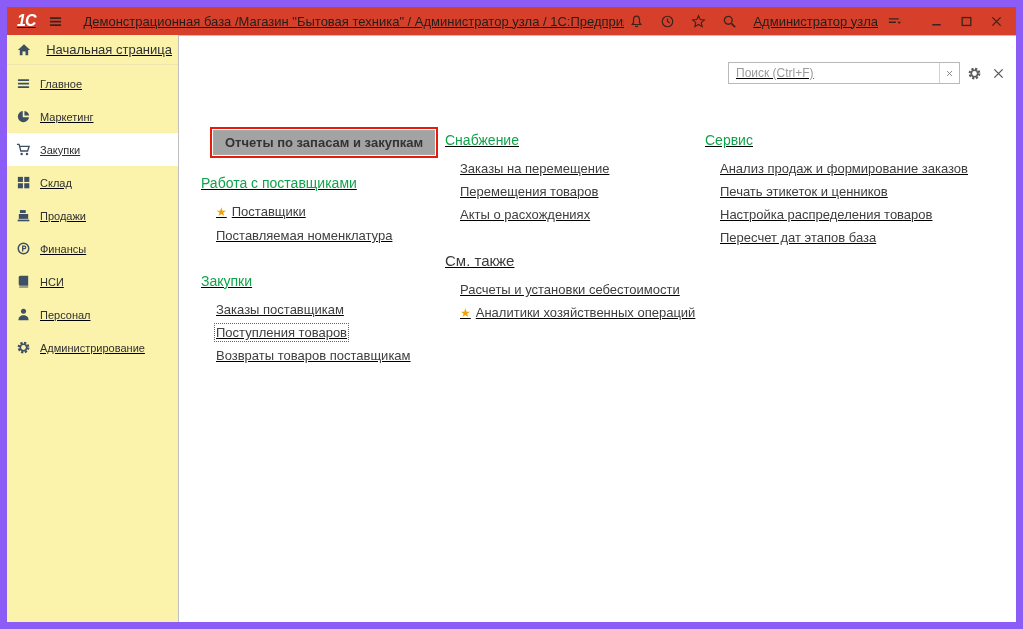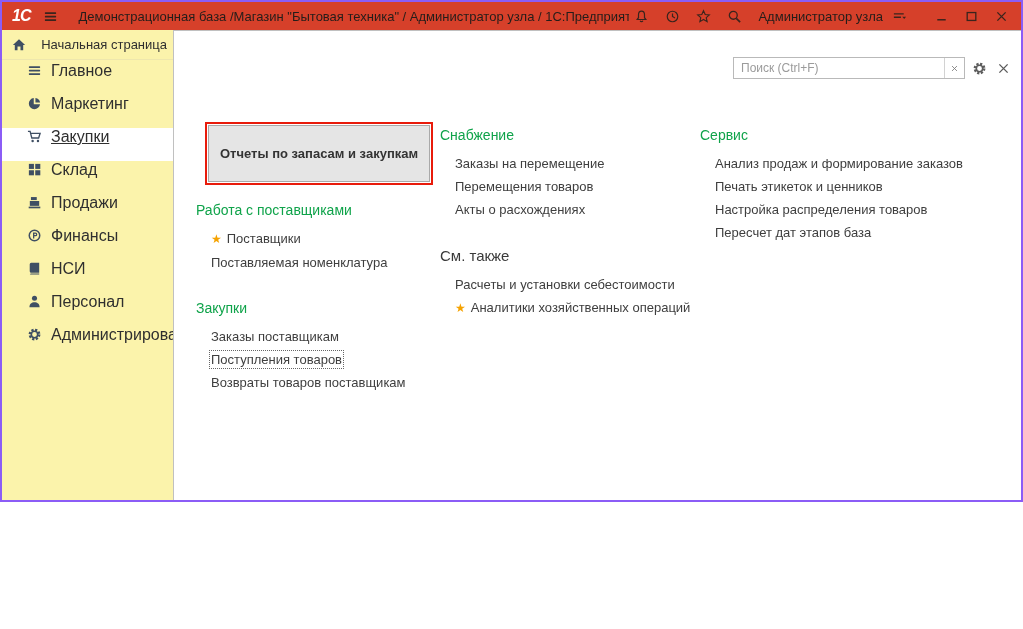--- a/index.html
+++ b/index.html
@@ -1,40 +1,40 @@
 <!DOCTYPE html>
 <html lang="ru" style="--titlebar-bg: #d6402a; --sidebar-bg: #fbf3ab; --active-item-bg: #ffffff; --heading-green: #0fa34a; --highlight-red: #e81b0b; --star-orange: #f5a200; --link-text: #3e3e3e; --panel-border: #c0c0c0;"><head>
 <meta charset="utf-8">
 <style>
   * { margin:0; padding:0; box-sizing:border-box; }
   html,body { width:1023px; height:629px; overflow:hidden; }
   body { font-family:"Liberation Sans", sans-serif; background:#fff; }
 
-  .app { width:1023px; height:502px; border:2px solid #8b5cf6; display:flex; flex-direction:column; background:#fff; }
+  .app { width:1023px; height:629px; border:7px solid #8b5cf6; display:flex; flex-direction:column; background:#fff;text-decoration:underline; }
 
   
   .titlebar { flex:0 0 28px; background:var(--titlebar-bg,#d6402a); display:flex; align-items:center; padding:0 8px; }
   .logo { color:#fff; font-weight:bold; font-style:italic; font-size:16px; letter-spacing:-1px; margin:0 8px 0 2px; white-space:nowrap; }
   .tb-icon { width:24px; height:24px; display:flex; align-items:center; justify-content:center; color:#3a241d; cursor:pointer; flex:0 0 auto; }
   .tb-icon svg { width:15px; height:15px; display:block; }
   .tb-title { color:#241d1a; font-size:13px; margin-left:16px; white-space:nowrap; overflow:hidden; }
   .tb-spacer { flex:1; }
   .tb-icons { display:flex; align-items:center; gap:7px; margin-right:10px; }
   .tb-user { color:#241d1a; font-size:13px; margin:0 4px 0 2px; white-space:nowrap; }
   .tb-window { display:flex; align-items:center; gap:6px; margin-left:18px; }
 
   
   .main { flex:1; display:flex; min-height:0; }
 
   
   .sidebar { flex:0 0 171px; width:171px; background:var(--sidebar-bg,#fbf3ab); display:flex; flex-direction:column; }
   .sb-home { height:30px; display:flex; align-items:center; gap:8px; padding:0 6px 0 10px; font-size:13px; color:#2f2f2f; cursor:pointer; border-bottom:1px solid #eee7ad;justify-content:space-between; }
   .sb-home svg { width:14px; height:14px; color:#3f4f63; }
   .sb-items { display:flex; flex-direction:column; padding-top:2px; }
-  .sb-item { height:33px; display:flex; align-items:flex-start; gap:9px; padding:0 6px 0 24px; font-size:16px; color:#2f2f2f; cursor:pointer; white-space:nowrap; }
+  .sb-item { height:33px; display:flex; align-items:center; gap:9px; padding:0 6px 0 8px; font-size:11px; color:#2f2f2f; cursor:pointer; white-space:nowrap; }
   .sb-item.active { background:var(--active-item-bg,#ffffff); }
   .sb-item.active .sb-label { text-decoration:underline; }
   .sb-icon { width:16px; height:16px; display:flex; align-items:center; justify-content:center; color:#3f4f63; flex:0 0 16px; }
   .sb-icon svg { width:15px; height:15px; display:block; }
 
   
   .content { flex:1; background:#fff; border-left:1px solid var(--panel-border,#c0c0c0); border-top:1px solid var(--panel-border,#c0c0c0); min-width:0; }
   .content-header { height:48px; padding:26px 8px 0 0; display:flex; justify-content:flex-end; align-items:flex-end; gap:4px; }
   .searchbox { display:flex; align-items:stretch; width:232px; height:22px; border:1px solid #b9b9b9; background:#fff; }
   .searchbox input { flex:1; min-width:0; border:none; outline:none; padding:0 7px; font-size:12px; color:#333; font-family:inherit; background:transparent; }
@@ -44,21 +44,21 @@
   .hdr-icon { width:20px; height:22px; display:flex; align-items:center; justify-content:center; color:#5c5c5c; cursor:pointer; }
   .hdr-icon svg { width:15px; height:15px; }
 
   
   .menu-panel { display:flex; margin-top:43px; padding-left:22px; align-items:flex-start; }
   .col-0 { width:244px; flex:0 0 244px; }
   .col-1 { width:260px; flex:0 0 260px; }
   .col-2 { flex:1; min-width:0; }
 
   .featured-wrap { display:inline-block; border:2px solid var(--highlight-red,#e81b0b); padding:1px; margin-left:9px; }
-  .featured-btn { display:block; border:1px solid #a9a9a9; background:#e5e5e5; font-family:inherit; font-size:13px; font-weight:bold; color:#333; padding:20px 11px; cursor:pointer; white-space:nowrap; }
+  .featured-btn { display:block; border:1px solid #a9a9a9; background:#a3a3a3; font-family:inherit; font-size:13px; font-weight:bold; color:#333; padding:4px 11px; cursor:pointer; white-space:nowrap; }
 
   .section-title { font-size:14px; margin:26px 0 9px 0; white-space:nowrap; }
   .section-title.green { color:var(--heading-green,#0fa34a); }
   .section-title.plain { color:#3a3a3a; font-size:15px; }
   .col-1 .section:first-child .section-title,
   .col-2 .section:first-child .section-title { margin-top:5px; }
   .col-0 .sections .section:first-child .section-title { margin-top:17px; }
 
   .menu-item { font-size:13px; color:var(--link-text,#3e3e3e); line-height:23px; padding-left:15px; cursor:pointer; white-space:nowrap; }
   .menu-item .star { display:none; color:var(--star-orange,#f5a200); margin-right:5px; font-size:12px; }

